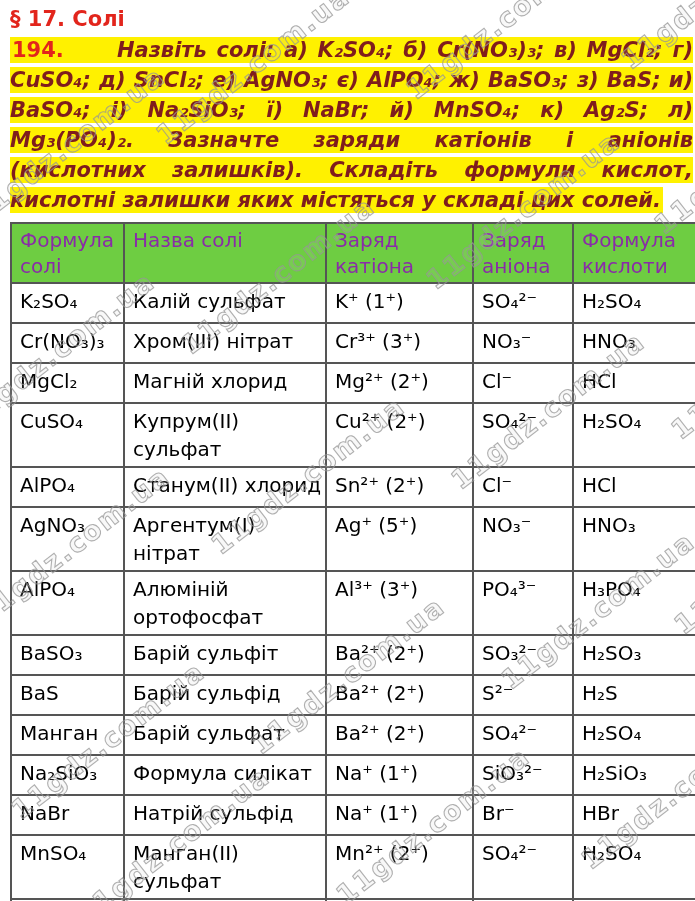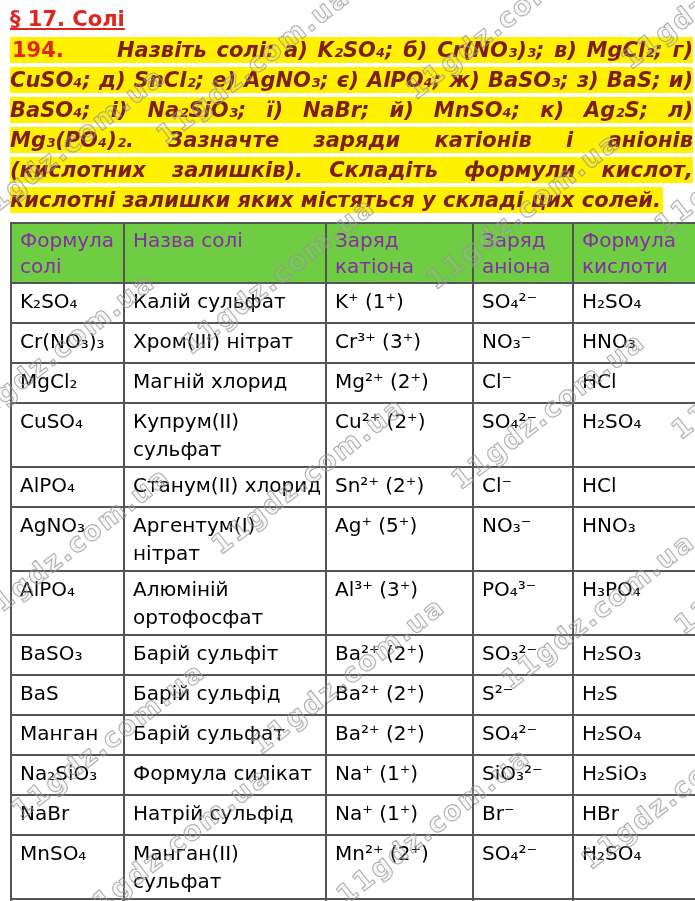--- a/index.html
+++ b/index.html
@@ -36,21 +36,20 @@
   }
 
   .content{position:relative;z-index:1;}
 
   h1.title{
     margin:6px 9px 3px 10px;
     font-size:21px;
     line-height:26px;
     font-weight:bold;
     color:var(--red);
-    text-decoration:underline;
   }
 
   p.task{
     margin:0 2px 7px 10px;
     width:683px;
     font-size:21px;
     line-height:30px;
     text-align:justify;
   }
   .hl{

